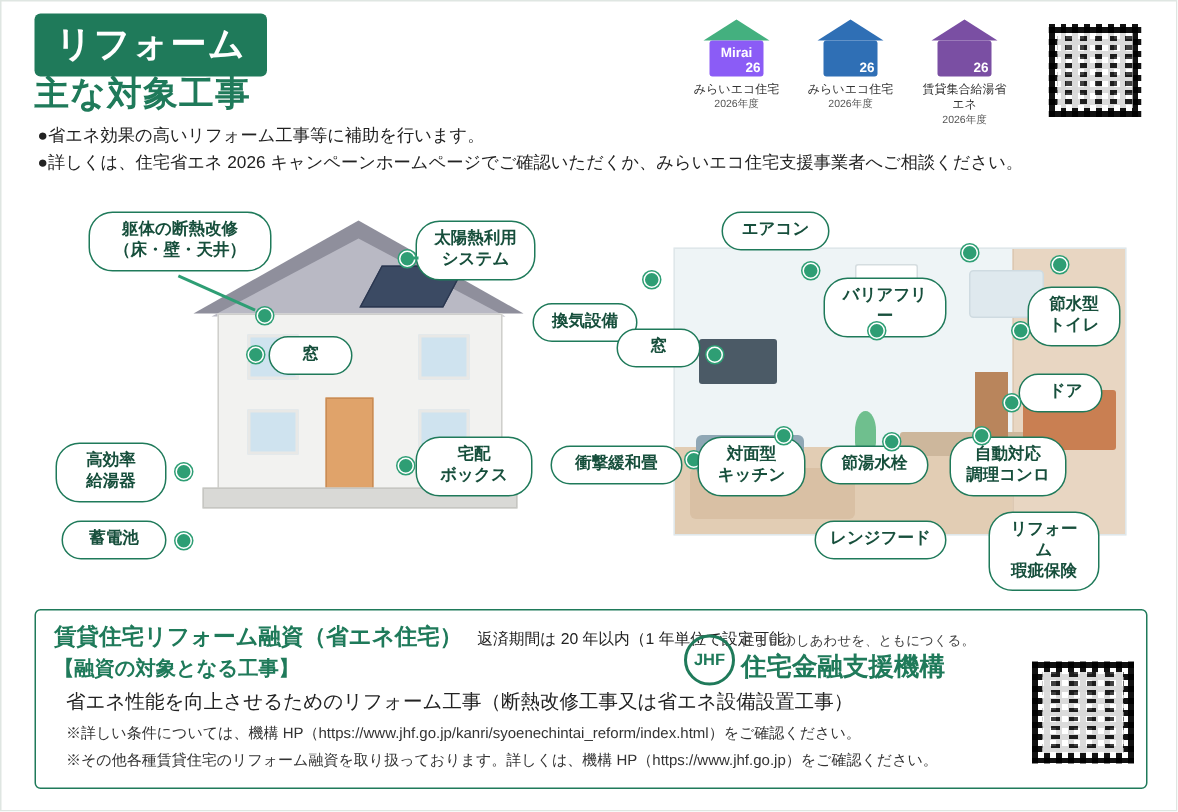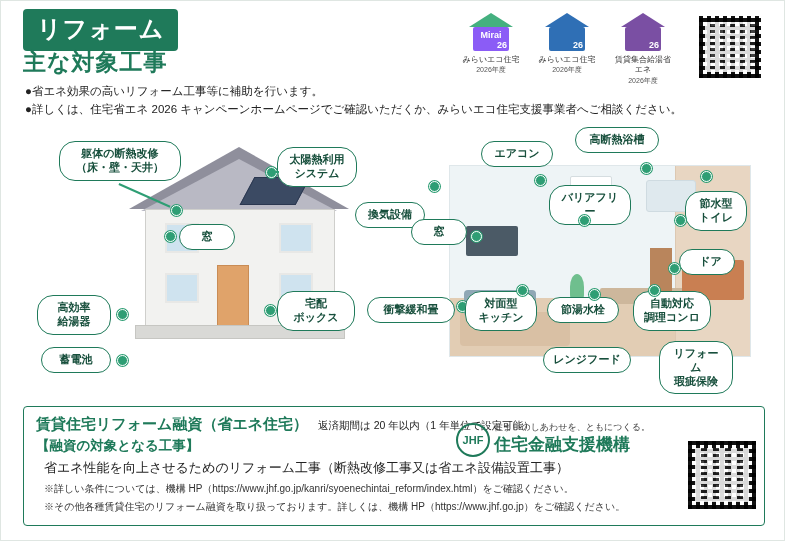--- a/index.html
+++ b/index.html
@@ -372,21 +372,20 @@
 
     <div class="lbl" style="left:22px;top:228px;width:70px;text-align:center;">蓄電池</div>
     <div class="dot" style="left:98px;top:236px;"></div>
 
     <div class="lbl" style="left:336px;top:52px;width:70px;margin-top:31px;">換気設備</div>
     <div class="dot" style="left:410px;top:62px;"></div>
 
     <div class="lbl" style="left:462px;top:22px;width:72px;">エアコン</div>
     <div class="dot" style="left:516px;top:56px;"></div>
 
-    <div class="lbl" style="left:556px;top:8px;width:84px;">高断熱浴槽</div>
     <div class="dot" style="left:622px;top:44px;"></div>
 
     <div class="dot" style="left:682px;top:52px;"></div>
 
     <div class="lbl" style="left:530px;top:66px;width:82px;">バリアフリー</div>
     <div class="dot" style="left:560px;top:96px;"></div>
 
     <div class="lbl" style="left:666px;top:72px;width:62px;">節水型
 トイレ</div>
     <div class="dot" style="left:656px;top:96px;"></div>

